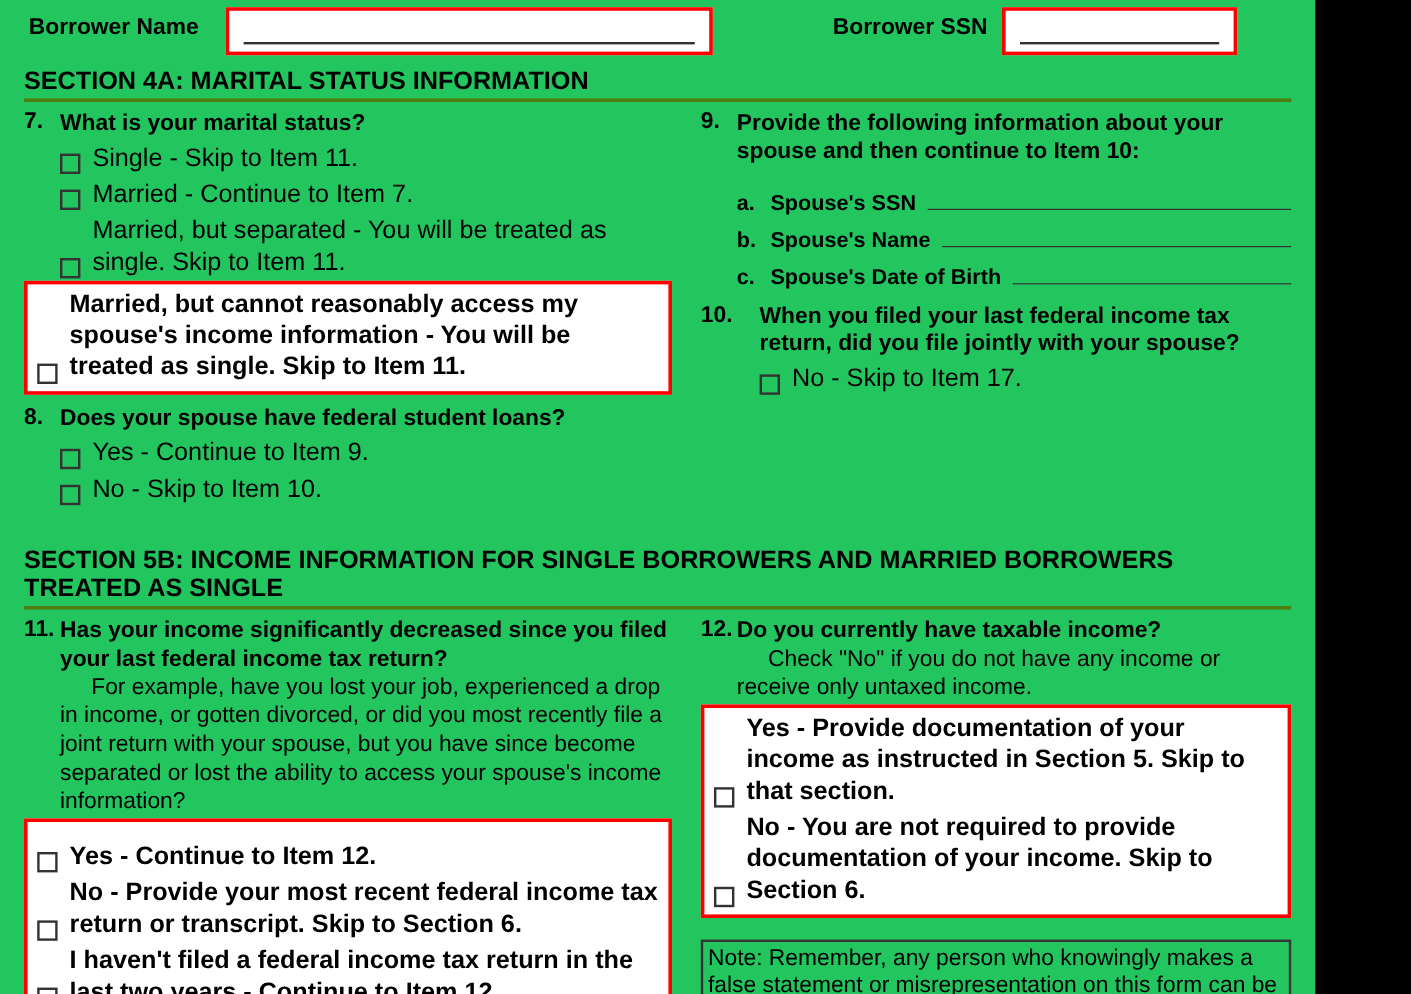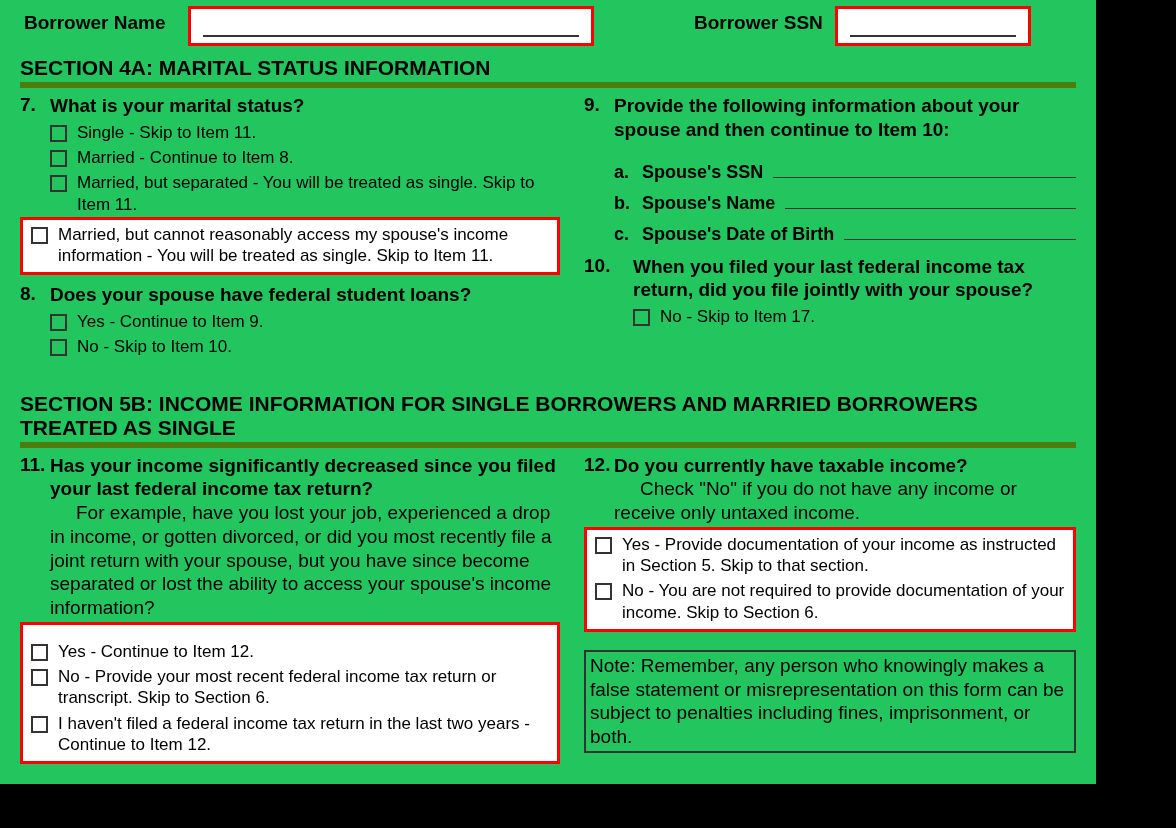--- a/index.html
+++ b/index.html
@@ -40,21 +40,21 @@
     .hl-ssn { padding-left: 0; padding-right: 12px; }
     .underline-in {
       position: absolute;
       left: 12px; right: 12px; bottom: 6px;
       border-bottom: 2px solid #333;
     }
     .section-title {
       font-weight: bold;
       font-size: 21px;
       padding: 6px 0 2px 0;
-      border-bottom: 6px solid #4d7c0f;
+      border-bottom: 3px solid #4d7c0f;
       margin-bottom: 4px;
     }
     .two-col {
       display: flex;
       gap: 24px;
     }
     .col-left { width: 540px; }
     .col-right { flex: 1; }
     .q-row { display: flex; align-items: flex-start; margin-top: 2px; }
     .q-num {
@@ -68,39 +68,40 @@
       font-weight: bold;
       font-size: 19px;
       line-height: 1.25;
     }
     .sub-text {
       font-size: 19px;
       line-height: 1.25;
     }
     .opt {
       display: flex;
-      align-items: flex-start;
+      align-items: flex-end;
       margin-top: 4px;
-      font-size: 17px;
+      font-size: 21px;
       line-height: 1.25;
     }
     .chk {
       width: 17px; height: 17px;
       border: 2px solid #333;
       background: transparent;
       flex-shrink: 0;
       margin-right: 10px;
       margin-top: 3px;
     }
     .opt-text { flex: 1; }
     .hl-box {
       background: #fff;
       border: 3px solid #ff0000;
       padding: 4px 8px 6px 8px;
       margin-top: 2px;
+      font-weight: bold;
     }
     .hl-box .chk { background: #fff; }
     .sub-letter-row {
       display: flex;
       align-items: baseline;
       font-size: 18px;
       margin-top: 8px;
     }
     .sub-letter { width: 28px; font-weight: bold; }
     .sub-label { font-weight: bold; }
@@ -145,21 +146,21 @@
       <div class="q-row">
         <div class="q-num">7.</div>
         <div class="q-body">
           <div class="q-text">What is your marital status?</div>
           <div class="opt">
             <div class="chk"></div>
             <div class="opt-text">Single - Skip to Item 11.</div>
           </div>
           <div class="opt">
             <div class="chk"></div>
-            <div class="opt-text">Married - Continue to Item 8.</div>
+            <div class="opt-text">Married - Continue to Item 7.</div>
           </div>
           <div class="opt">
             <div class="chk"></div>
             <div class="opt-text">Married, but separated - You will be treated as single. Skip  to Item 11.</div>
           </div>
         </div>
       </div>
 
       <div class="hl-box" style="margin-left:0;">
         <div class="opt" style="margin-top:0;">

